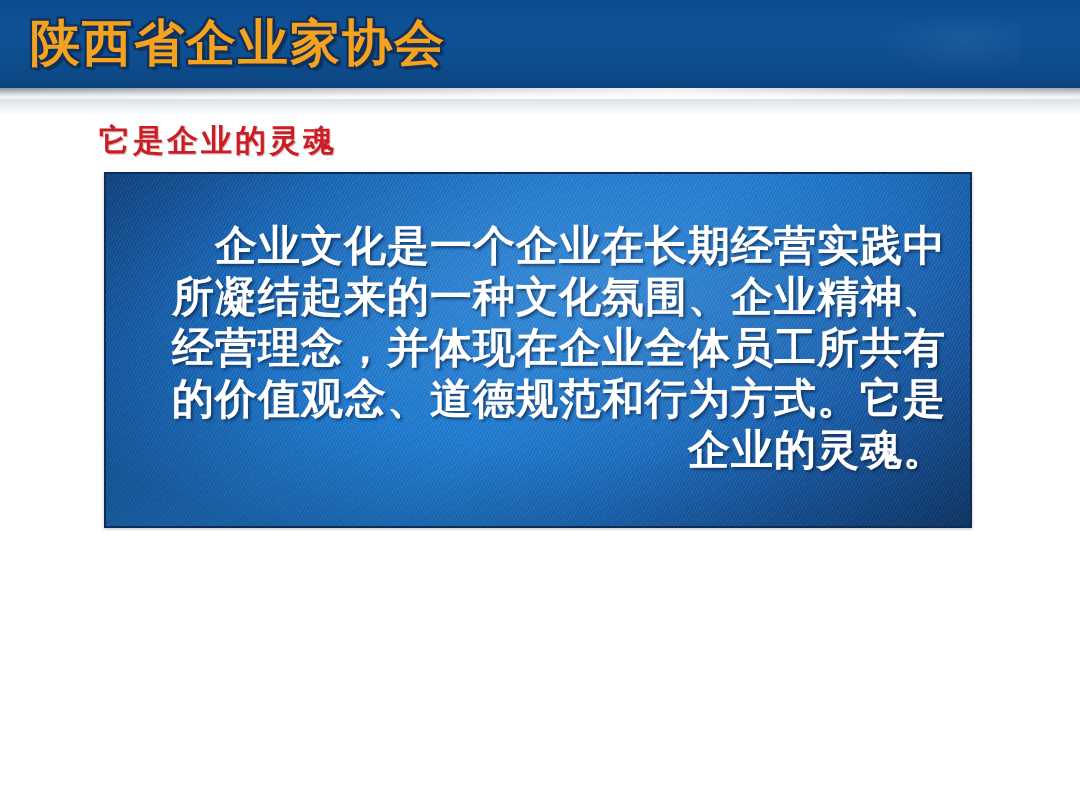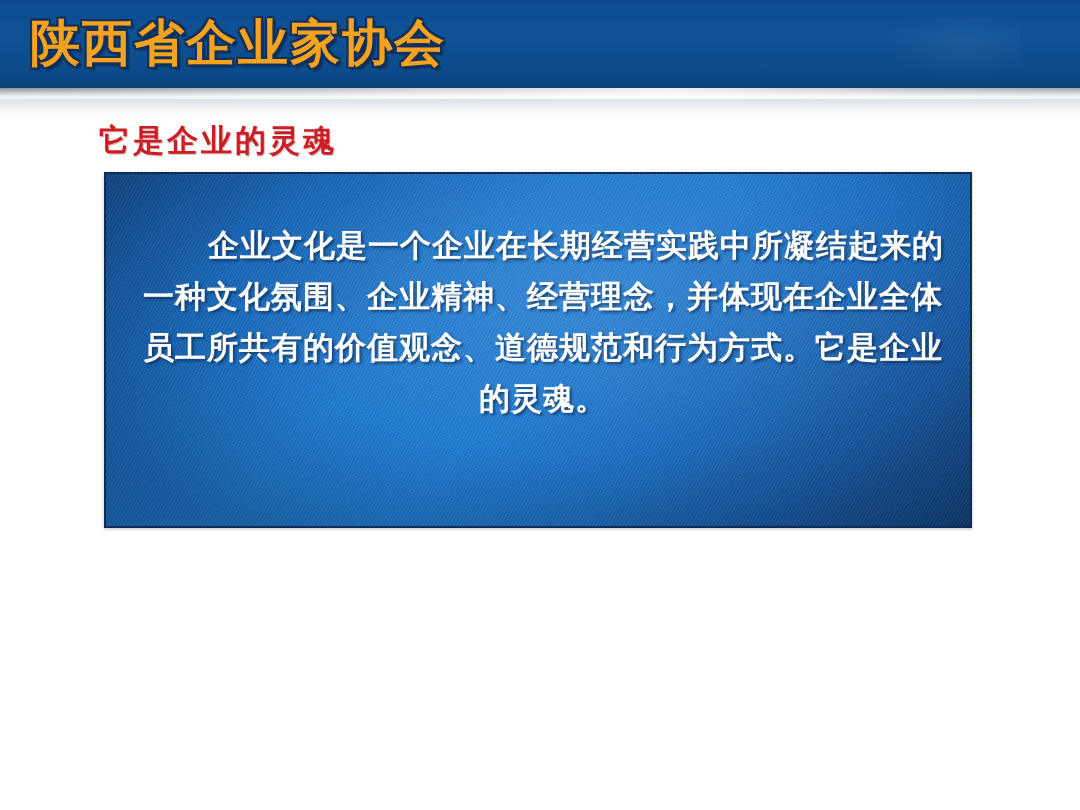--- a/index.html
+++ b/index.html
@@ -89,23 +89,23 @@
   #definition-box-vignette{
     position:absolute; inset:0;
     background:radial-gradient(ellipse 72% 78% at 56% 34%,
       rgba(255,255,255,.10) 0%, rgba(255,255,255,0) 58%,
       rgba(4,30,62,.30) 100%);
     pointer-events:none;
   }
   #definition-text {
     position:absolute; left:34px; top:46px; right:24px;
     font-family:"DejaVu Serif","Liberation Serif",serif;
-    font-size:31px; font-weight:700; color:#ffffff;
+    font-size:42px; font-weight:700; color:#ffffff;
     line-height:51px; letter-spacing:1px;
-    text-indent:66px; text-align:center;
+    text-indent:66px; text-align:right;
     text-shadow:2px 2px 3px rgba(0,16,44,.55), 0 0 1px rgba(255,255,255,.4);
   }
 
   
   #illustration {
     position:absolute; left:0; top:99px; width:1080px; height:711px;
     overflow:hidden; z-index:-1;
   }
   #illustration-sky{
     position:absolute; inset:0;

